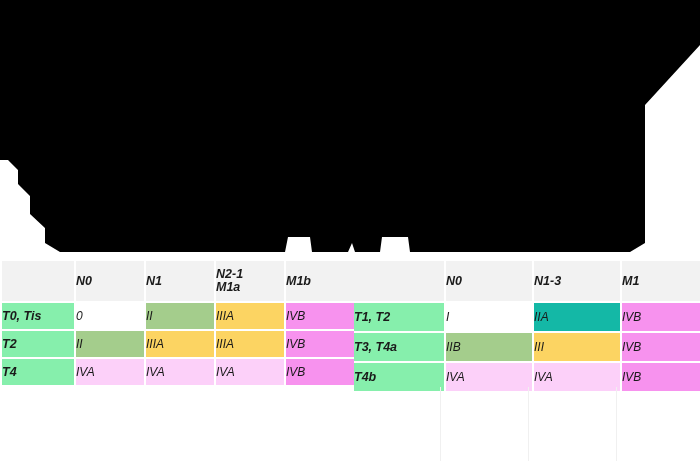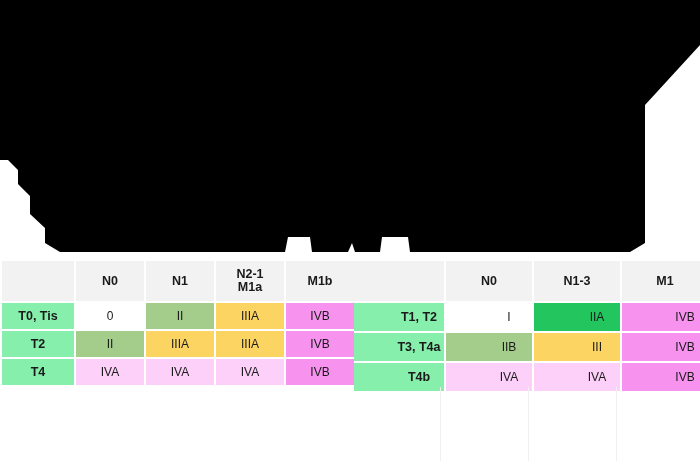--- a/index.html
+++ b/index.html
@@ -33,23 +33,24 @@
     border-collapse: separate;
     border-spacing: 2px;
     table-layout: fixed;
     font-size: 12px;
     color: #1a1a1a;
   }
   .stage td, .stage th {
     padding: 0;
     height: 26px;
     line-height: 13px;
-    text-align: center;
+    text-align: left;
     vertical-align: middle;
     font-weight: normal;
+    font-style: italic;
   }
   .stage th.colhead {
     background: #f2f2f2;
     font-weight: bold;
     font-size: 12.5px;
   }
   .stage th.corner {
     background: #f2f2f2;
   }
   .stage th.rowhead {
@@ -76,21 +77,21 @@
   #table-right {
     left: 352px;
     top: 259px;
     width: 348px;
   }
   #table-right col.c0 { width: 90px; }
   #table-right col.c1,
   #table-right col.c2,
   #table-right col.c3 { width: 86px; }
   #table-right thead th { height: 40px; }
-  #table-right tbody td, #table-right tbody th { height: 28px; padding-left: 40px; }
+  #table-right tbody td, #table-right tbody th { height: 28px; }
 
   
   #right-table-grid {
     position: absolute;
     left: 352px;
     top: 387px;
     width: 348px;
     height: 74px;
     pointer-events: none;
   }
@@ -170,21 +171,21 @@
       <th class="corner"></th>
       <th class="colhead"><span>N0</span></th>
       <th class="colhead"><span>N1-3</span></th>
       <th class="colhead"><span>M1</span></th>
     </tr>
   </thead>
   <tbody>
       <tr>
         <th class="rowhead">T1, T2</th>
         <td class="cell" style="background: rgb(255, 255, 255);">I</td>
-        <td class="cell" style="background: #22c55e;">IIA</td>
+        <td class="cell" style="background: #14b8a6;">IIA</td>
         <td class="cell" style="background: rgb(247, 146, 238);">IVB</td>
       </tr>
       <tr>
         <th class="rowhead">T3, T4a</th>
         <td class="cell" style="background: rgb(164, 205, 140);">IIB</td>
         <td class="cell" style="background: rgb(252, 212, 98); margin-left: 25px;">III</td>
         <td class="cell" style="background: rgb(247, 146, 238);">IVB</td>
       </tr>
       <tr>
         <th class="rowhead">T4b</th>

